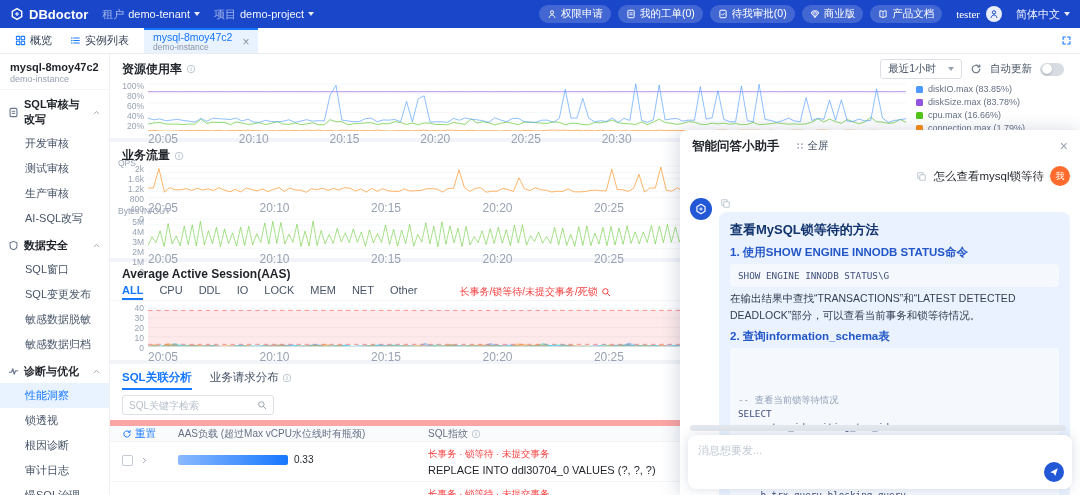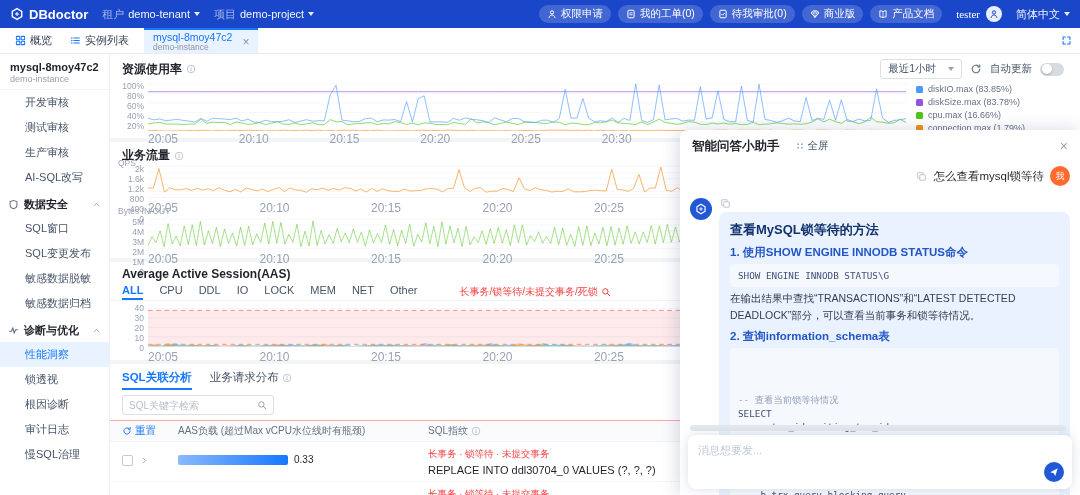--- a/index.html
+++ b/index.html
@@ -69,21 +69,21 @@
 
 .sql-tabs{display:flex;gap:18px;padding:4px 12px 0;}
 .sql-tab{font-size:11.5px;color:#475467;padding:2px 0 5px;position:relative;display:flex;gap:3px;align-items:center;cursor:pointer;}
 .sql-tab.active{color:#1677ff;font-weight:700;}
 .sql-tab.active::after{content:"";position:absolute;left:0;right:0;bottom:0;height:2px;background:#1677ff;}
 .search-row{padding:5px 12px 5px;}
 .search{display:flex;align-items:center;width:152px;height:20px;border:1px solid #dcdfe5;border-radius:3px;padding:0 6px;gap:4px;background:#fff;}
 .search input{border:none;outline:none;flex:1;min-width:0;font-size:10px;color:#333;background:transparent;}
 .search input::placeholder{color:#b6bfca;}
 .search .ic{color:#98a2b3;}
-.tbl-h{display:flex;align-items:center;background:#fafbfc;border-top:1px solid #fca5a5;border-bottom:1px solid #f0f2f5;height:22px;padding:0 12px;font-size:10px;color:#667085;justify-content:space-between;}
+.tbl-h{display:flex;align-items:center;background:#fafbfc;border-top:6px solid #fca5a5;border-bottom:1px solid #f0f2f5;height:22px;padding:0 12px;font-size:10px;color:#667085;justify-content:space-between;}
 .col1{width:56px;flex:none;display:flex;align-items:center;}
 .reset{color:#1677ff;display:flex;align-items:center;gap:3px;font-size:10.5px;cursor:pointer;}
 .col2{width:250px;flex:none;}
 .col3{flex:1;display:flex;align-items:center;gap:3px;min-width:0;}
 .tbl-r{display:flex;align-items:flex-start;padding:6px 12px 5px;border-bottom:1px solid #f5f6f8;}
 .rc1{width:56px;flex:none;display:flex;align-items:center;gap:7px;padding-top:7px;color:#98a2b3;}
 .cb{width:11px;height:11px;border:1px solid #c3cad4;border-radius:2px;background:#fff;flex:none;cursor:pointer;}
 .rc2{width:250px;flex:none;display:flex;align-items:center;gap:6px;padding-top:6px;}
 .loadbar{height:10px;width:110px;background:linear-gradient(90deg,#8ab9ff,#1677ff);border-radius:2px;}
 .loadval{font-size:10px;color:#1f2329;}
@@ -293,20 +293,29 @@
 </div>
 
 <div class="main">
 
   <aside class="sidebar">
     <div class="inst">
       <div class="n">mysql-8moy47c2</div>
       <div class="s">demo-instance</div>
     </div>
     <div>
+      <div class="grp-h">
+        <svg class="ic ic11">
+            <use href="#i-doc"></use>
+          </svg>
+        <span>SQL审核与改写</span>
+        <svg class="ic ic9 chev">
+            <use href="#i-chevup"></use>
+          </svg>
+      </div>
       <div>
 
       <div class="s-item">开发审核</div>
           <div class="s-item">测试审核</div>
           <div class="s-item">生产审核</div>
           <div class="s-item">AI-SQL改写</div>
         </div>
     </div>
     <div>
       <div class="grp-h">

